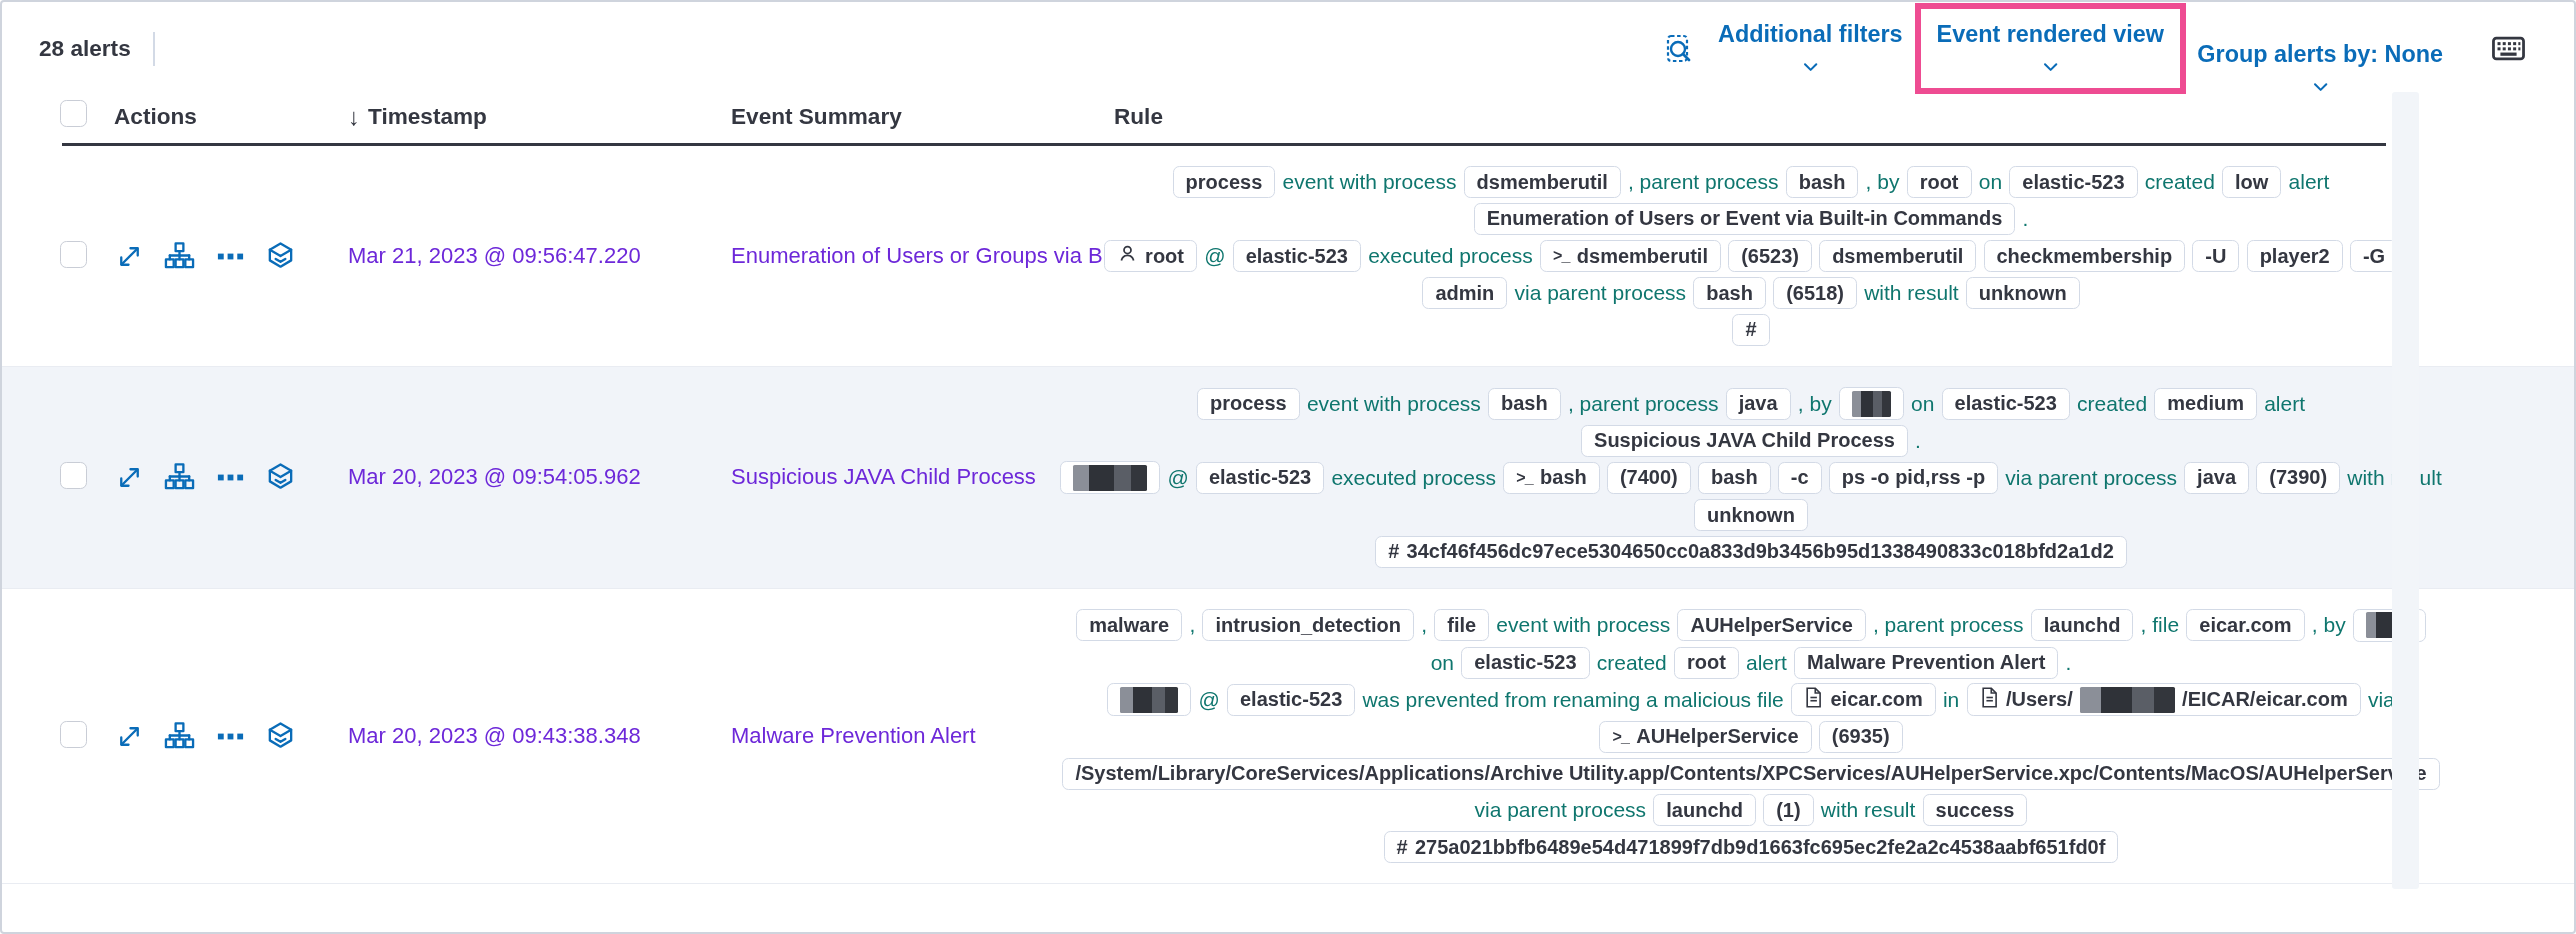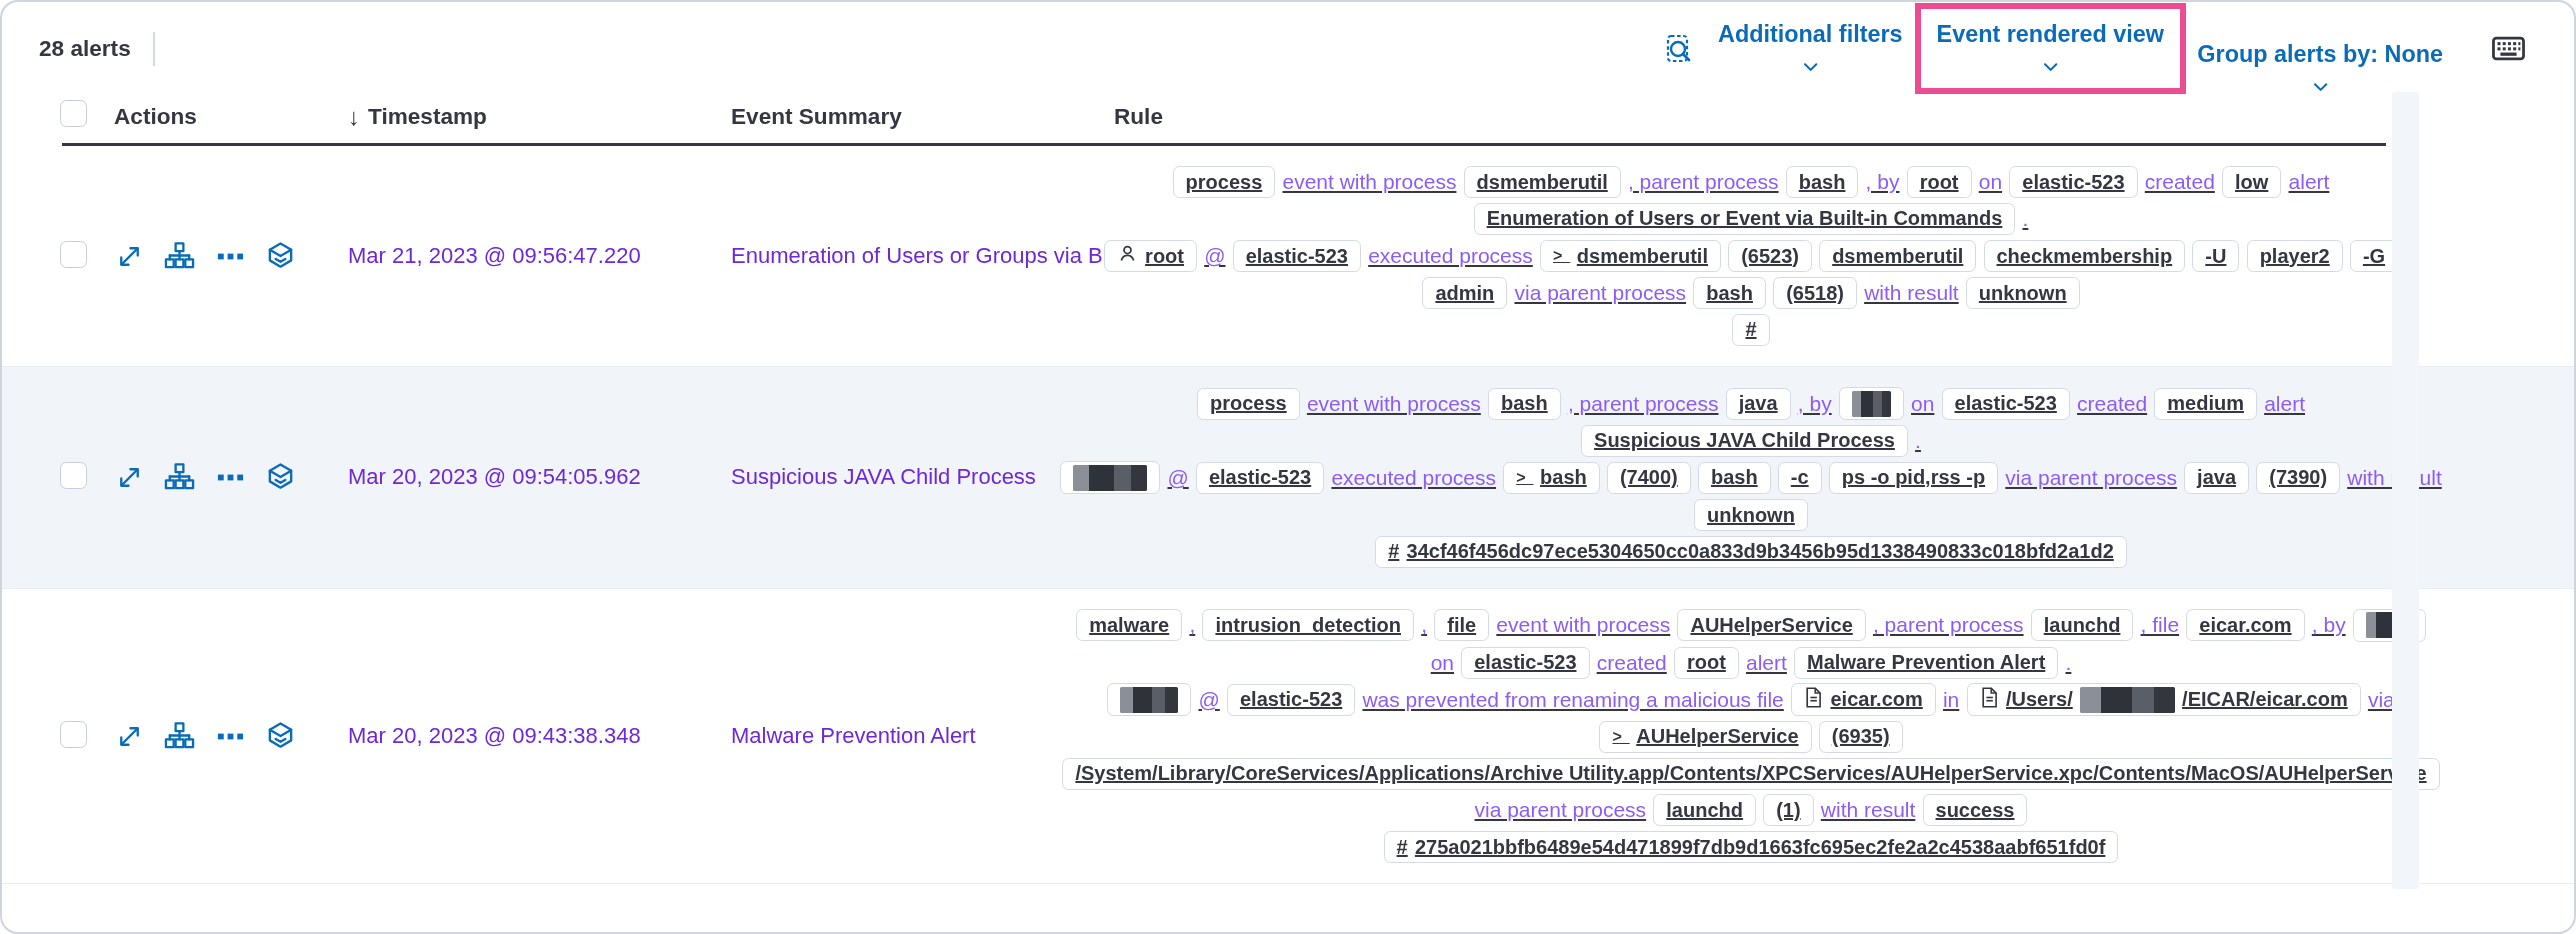--- a/index.html
+++ b/index.html
@@ -1,19 +1,19 @@
 <!DOCTYPE html>
 <html style="font-size:13px"><head>
 <meta charset="utf-8">
 <style>
   * { box-sizing: border-box; }
   html,body { margin:0; padding:0; background:#fff; }
   .frame {
     position:relative; width:2576px; height:934px;
-    border:2.4px solid #cfd4dd; border-radius:18px; overflow:hidden;
+    border:2.4px solid #cfd4dd; border-radius:4px; overflow:hidden;
     background:#fff; color:#343741;
     font-family:"Liberation Sans", sans-serif;
   }
   
   .toolbar { display:flex; align-items:center; height:93px; padding:0 47px 0 37px; }
   .alert-count { font-size:22.6px; font-weight:700; color:#343741; }
   .vdiv { width:1.6px; height:34px; background:#d3dae6; margin-left:22.6px; }
   .toolbar-right { margin-left:auto; display:flex; align-items:center; }
   .toolbar-right > * { margin-left:22.6px; }
   .tlink { display:inline-flex; align-items:center; gap:9.7px; color:#0a6cb8;
@@ -34,24 +34,24 @@
           border-bottom:1.6px solid #e9ecf2; background:#fff; }
   .trow.striped { background:#f1f4f9; }
   .cb { width:27px; height:27px; border:1.6px solid #c9cdd6; border-radius:6.4px;
         background:#fff; display:inline-block; margin-left:22.6px; cursor:pointer; }
   .actions-cell { display:flex; align-items:center; gap:19.3px; }
   .abtn { width:31px; height:31px; display:inline-flex; cursor:pointer; }
   .abtn svg { stroke:#0a6cb8; fill:none; stroke-width:2.4; stroke-linecap:round; stroke-linejoin:round; }
   .abtn svg .fillme { fill:#0a6cb8; stroke:none; }
   .time, .rule { font-size:22px; color:#6d28d9; white-space:nowrap; overflow:hidden; }
   .summary { padding:17.7px 0; display:flex; flex-direction:column;
-             align-items:center; justify-content:center; min-width:0;text-decoration:underline; }
+             align-items:center; justify-content:center; min-width:0; }
   .sum-line { display:flex; align-items:center; justify-content:center;
               gap:7.2px; margin:2.4px 0; white-space:nowrap; }
-  .sum-text { font-size:21px; color:#8b5cf6; }
+  .sum-text { font-size:21px; color:#0f766e; }
   .badge { display:inline-flex; align-items:center; gap:7.2px;
            border:1.6px solid #d3dae6; border-radius:6.4px; background:#fff;
            padding:2.4px 12px; font-size:20px; font-weight:700; color:#343741;
            min-height:32px; cursor:pointer; }
   .term { font-size:16px; font-weight:700; letter-spacing:-0.8px; color:#343741; }
   .hashico { font-weight:600; font-size:20px; color:#343741; }
   .bicon svg { stroke:#343741; fill:none; stroke-width:2; }
   .redact { height:26px; border-radius:1.6px; display:inline-block;
             background:linear-gradient(90deg,#8b8f98 0 22%,#2f3238 22% 55%,#5a5e66 55% 78%,#33363c 78% 100%); }
   .scroll-strip { position:absolute; top:90px; right:155px; width:27px; height:797px;

